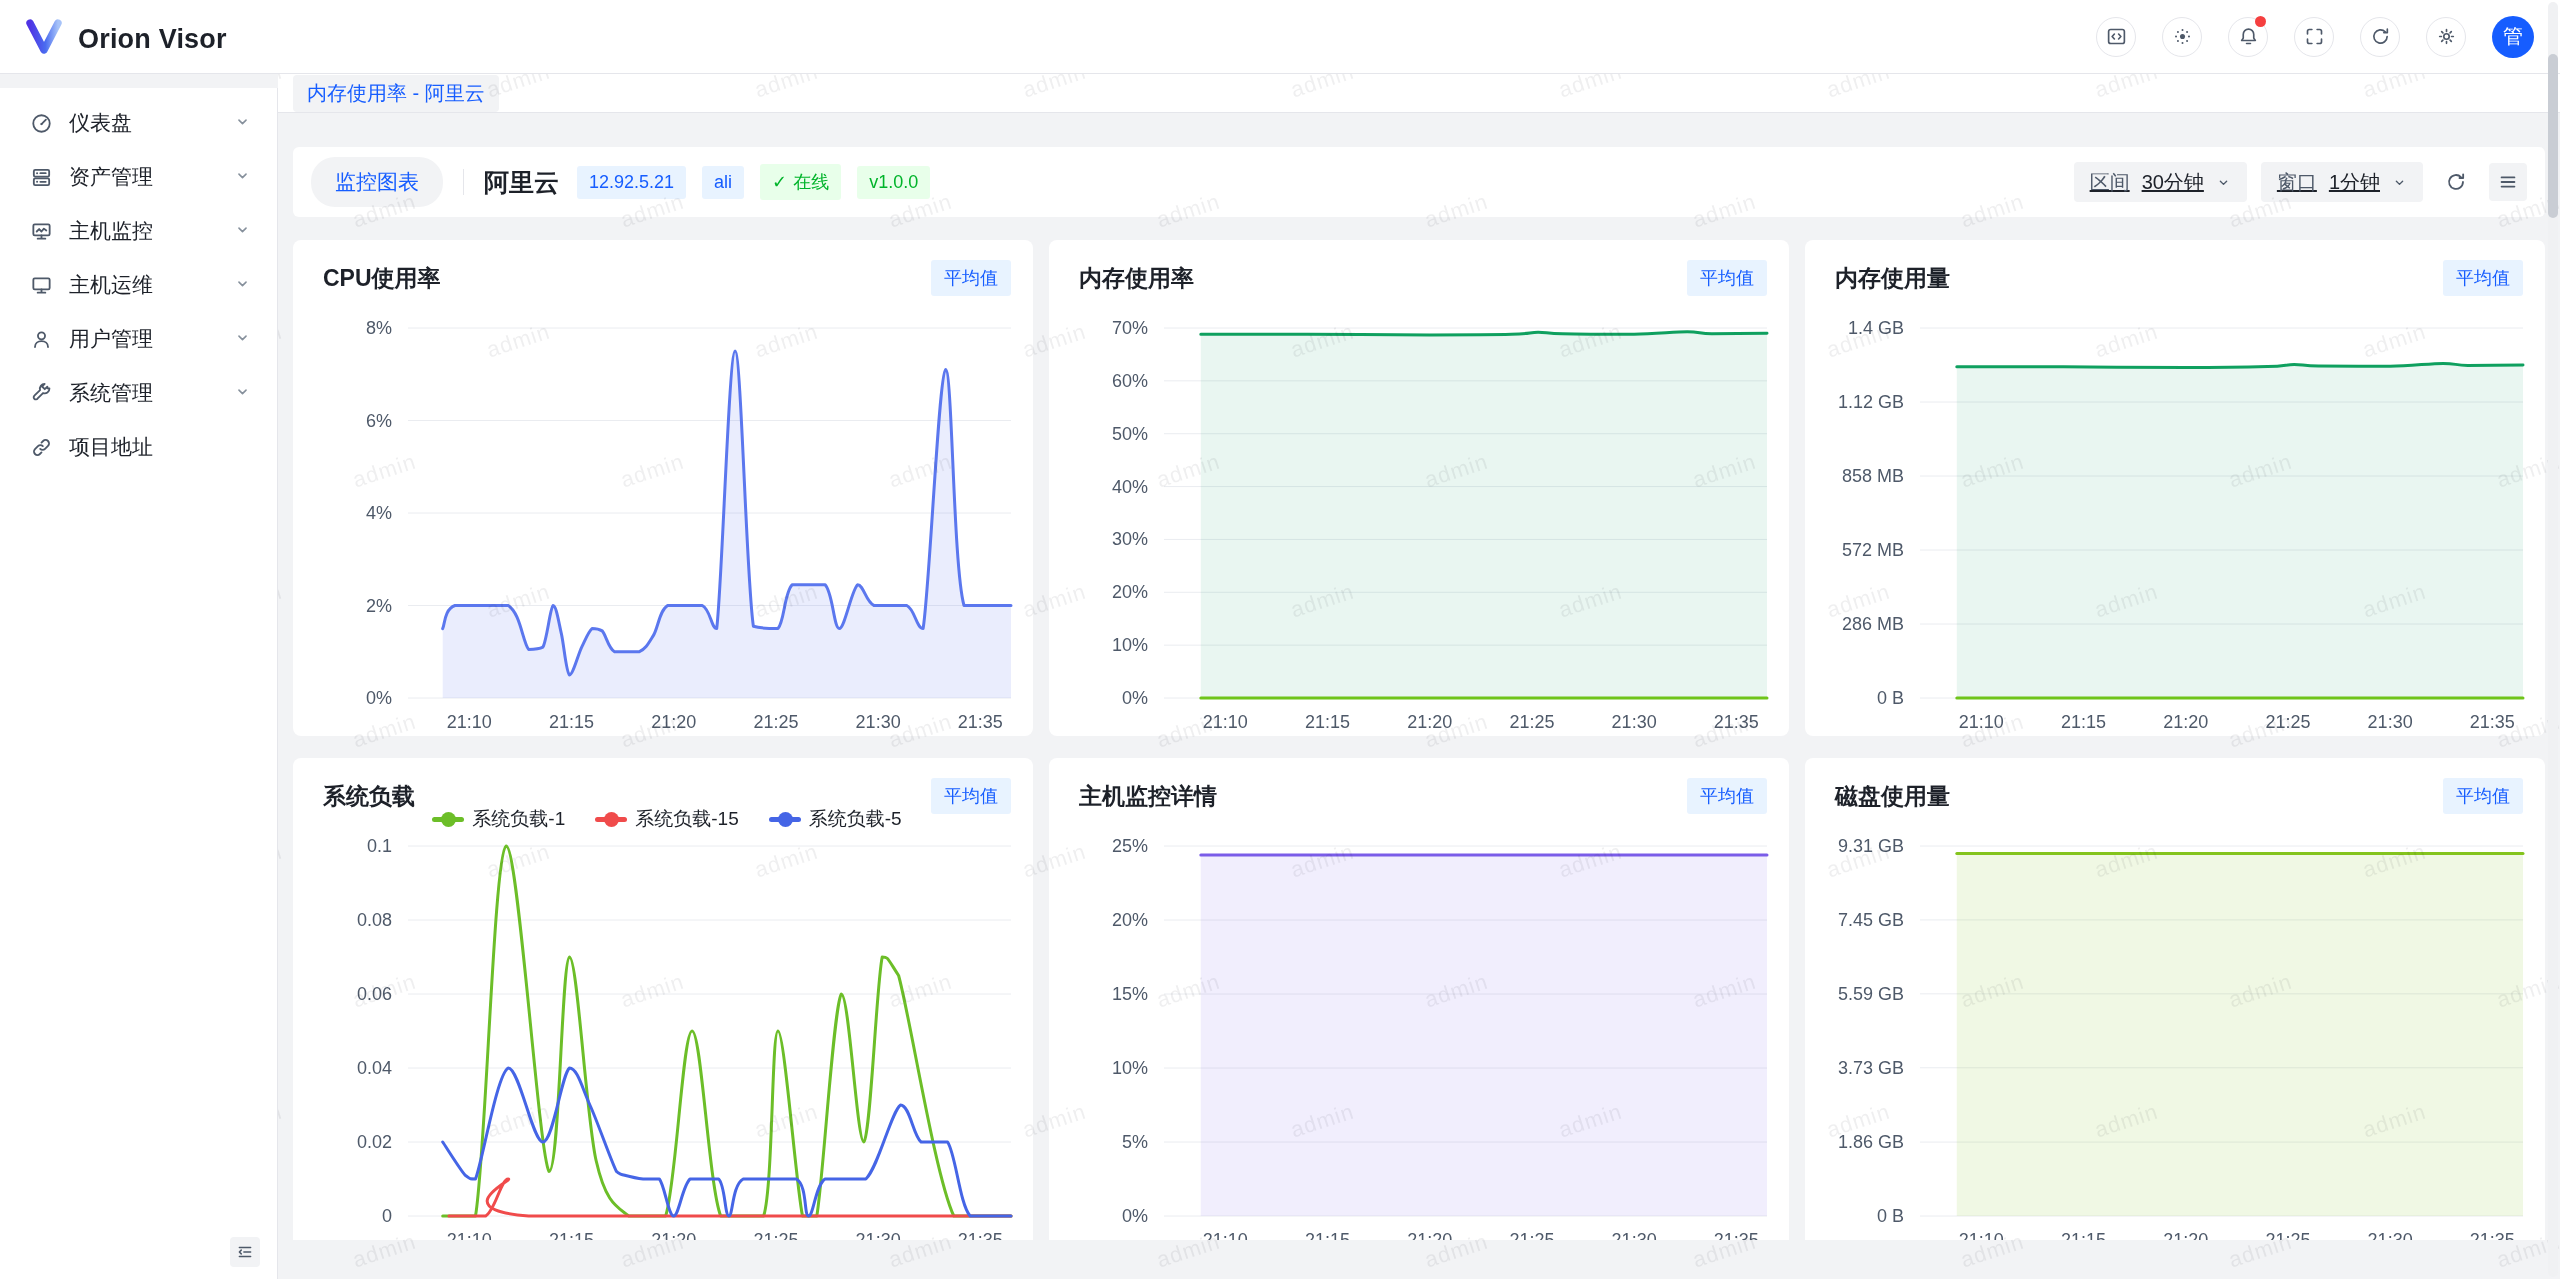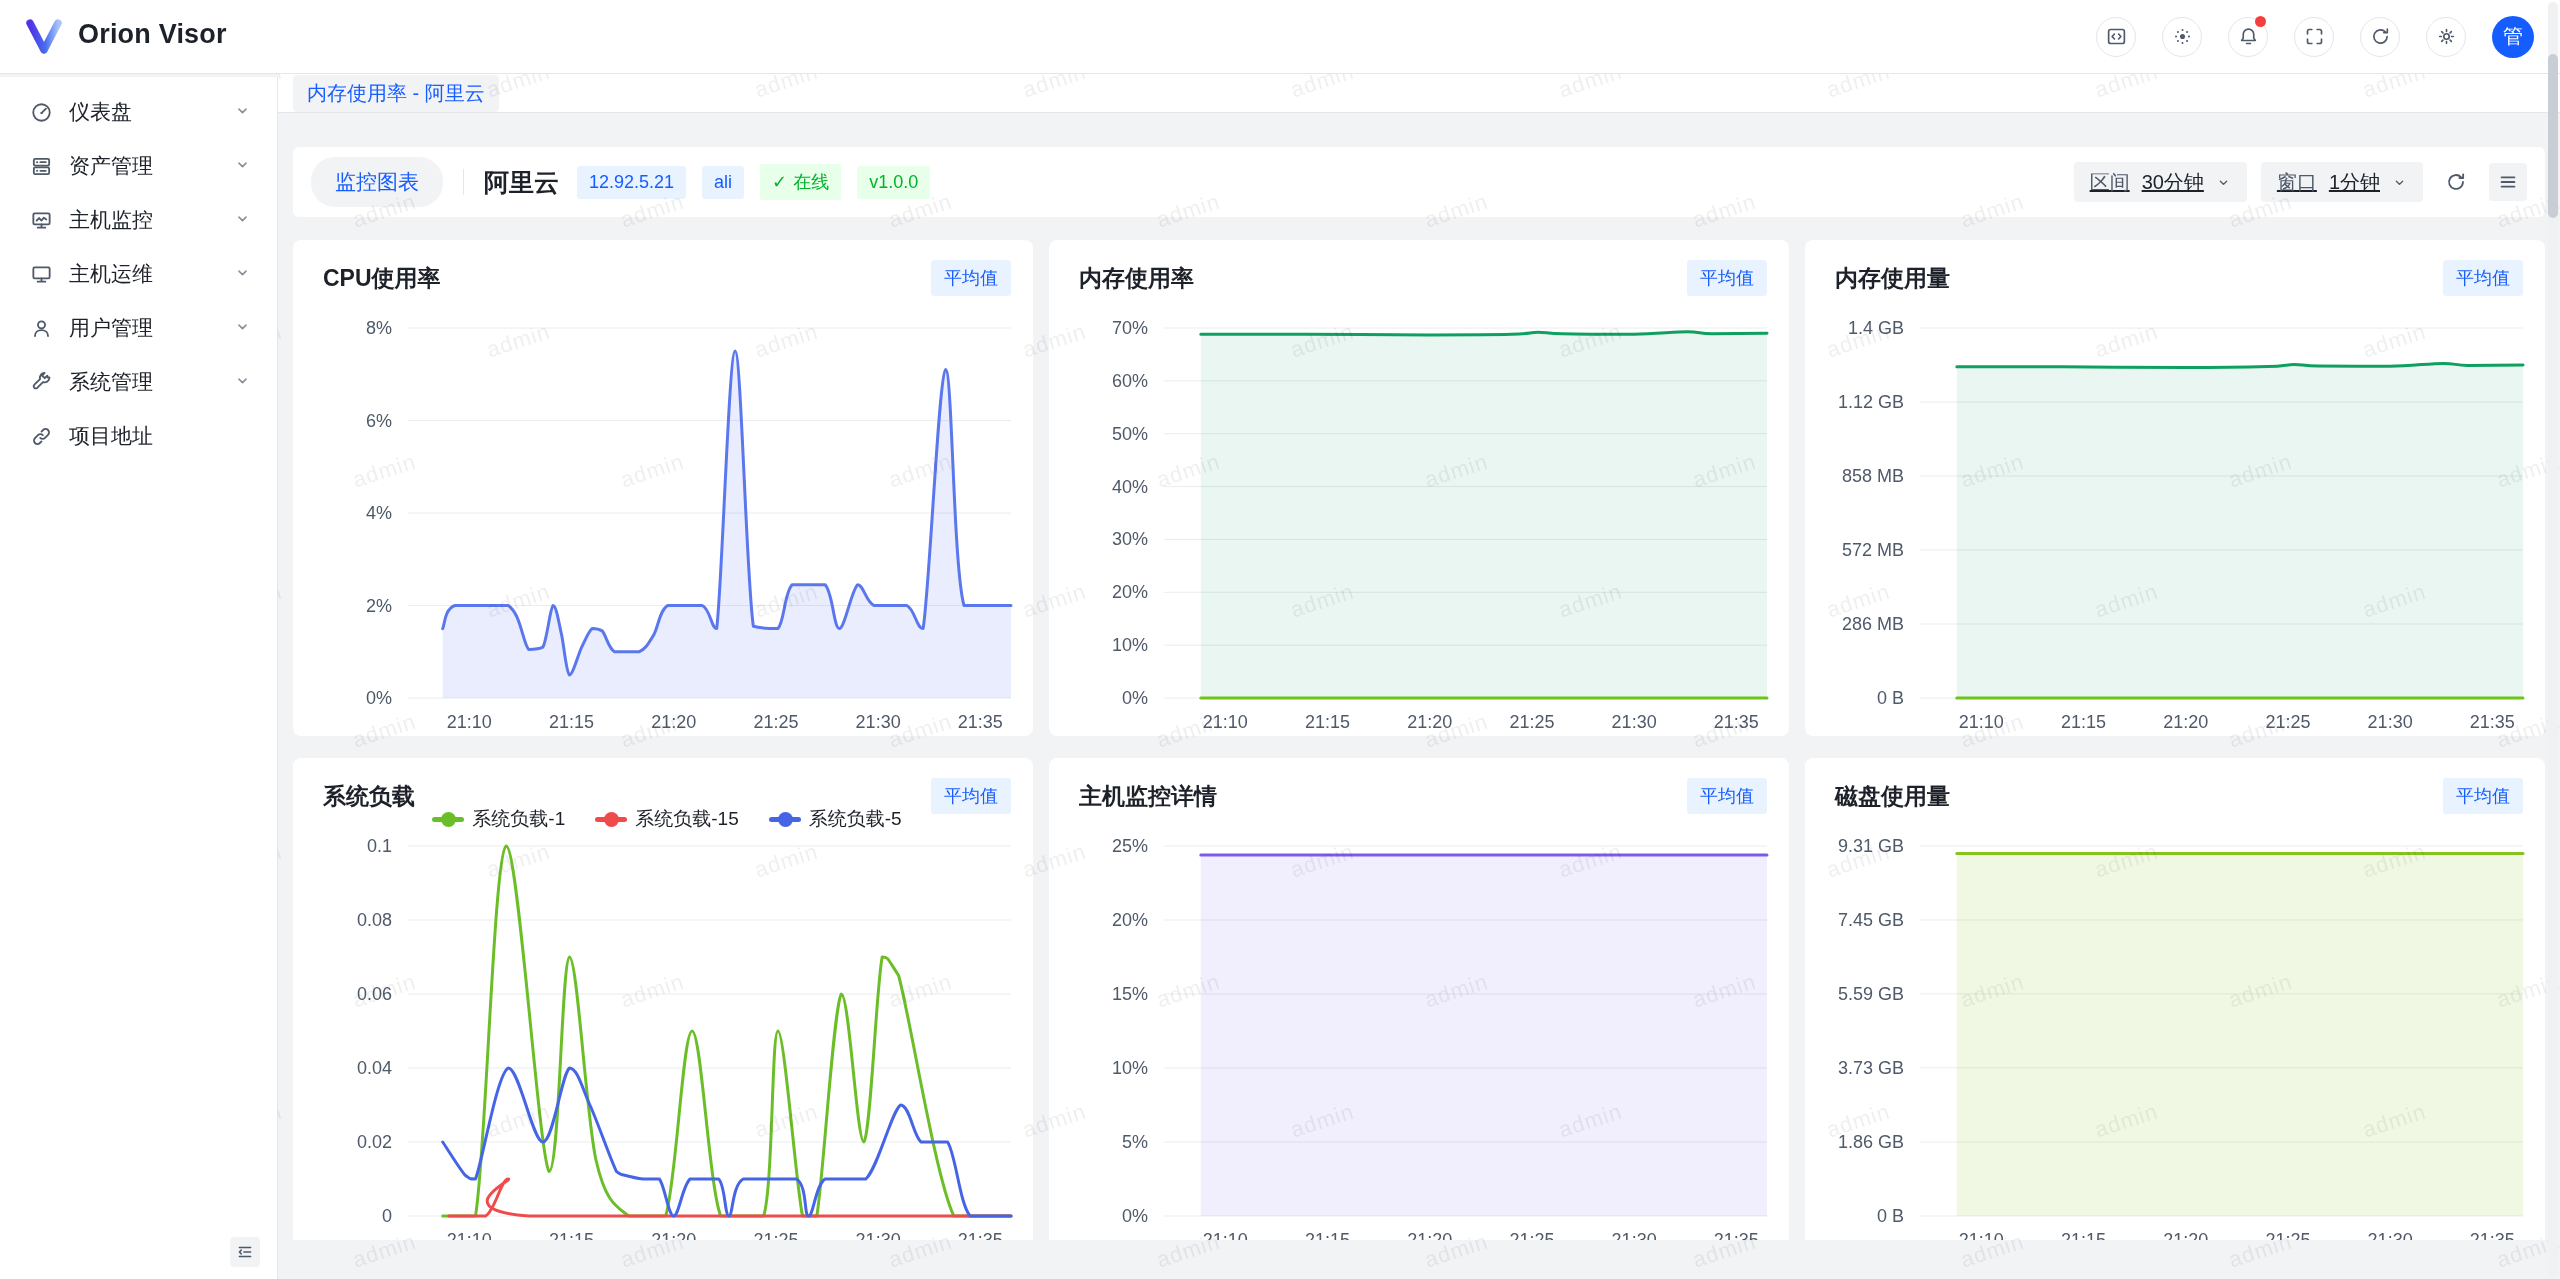--- a/index.html
+++ b/index.html
@@ -2,32 +2,32 @@
 <html><head>
 <meta charset="utf-8">
 <style>
   * { margin:0; padding:0; box-sizing:border-box; }
   html,body { width:2560px; height:1279px; overflow:hidden; background:#F2F3F5;
     font-family:"Liberation Sans","DejaVu Sans",sans-serif; color:#1D2129; }
 
   
   .app-header { position:absolute; left:0; top:0; width:2560px; height:74px; background:#fff;
     border-bottom:1px solid #E5E6EB; display:flex; align-items:center; z-index:30; }
-  .brand { display:flex; align-items:flex-start; gap:14px; padding-left:24px; cursor:pointer; }
+  .brand { display:flex; align-items:flex-end; gap:14px; padding-left:24px; cursor:pointer; }
   .brand-name { font-size:27px; font-weight:600; letter-spacing:.2px; }
   .header-actions { margin-left:auto; display:flex; align-items:center; gap:26px; padding-right:26px; }
   .hbtn { position:relative; width:40px; height:40px; border-radius:50%; border:1px solid #E5E6EB;
     background:#fff; display:flex; align-items:center; justify-content:center; cursor:pointer; }
   .hbtn svg { width:21px; height:21px; stroke:#4E5969; fill:none; stroke-width:1.9; stroke-linecap:round; stroke-linejoin:round; }
   .notif-dot { position:absolute; top:-2px; right:1px; width:11px; height:11px; border-radius:50%; background:#F53F3F; }
   .avatar { width:42px; height:42px; border-radius:50%; background:#165DFF; color:#fff; font-size:20px;
     display:flex; align-items:center; justify-content:center; cursor:pointer; }
 
   
-  .sidebar { position:absolute; left:0; top:77px; bottom:0; width:278px; background:#fff;
+  .sidebar { position:absolute; left:0; top:88px; bottom:0; width:278px; background:#fff;
     border-right:1px solid #E5E6EB; z-index:20; }
   .side-nav { padding-top:8px; }
   .side-item { height:54px; display:flex; align-items:center; padding:0 26px 0 30px; cursor:pointer; }
   .side-item.active { background:#F2F3F5; }
   .side-icon { width:23px; height:23px; flex:0 0 auto; }
   .side-icon svg { width:23px; height:23px; stroke:#4E5969; fill:none; stroke-width:1.9; stroke-linecap:round; stroke-linejoin:round; }
   .side-label { font-size:21px; margin-left:16px; flex:1; }
   .side-chevron svg { width:17px; height:17px; stroke:#86909C; fill:none; stroke-width:2.2; stroke-linecap:round; stroke-linejoin:round; }
   .collapse-btn { position:absolute; left:230px; bottom:12px; width:30px; height:30px; border:none;
     background:#F2F3F5; border-radius:4px; display:flex; align-items:center; justify-content:center; cursor:pointer; }

